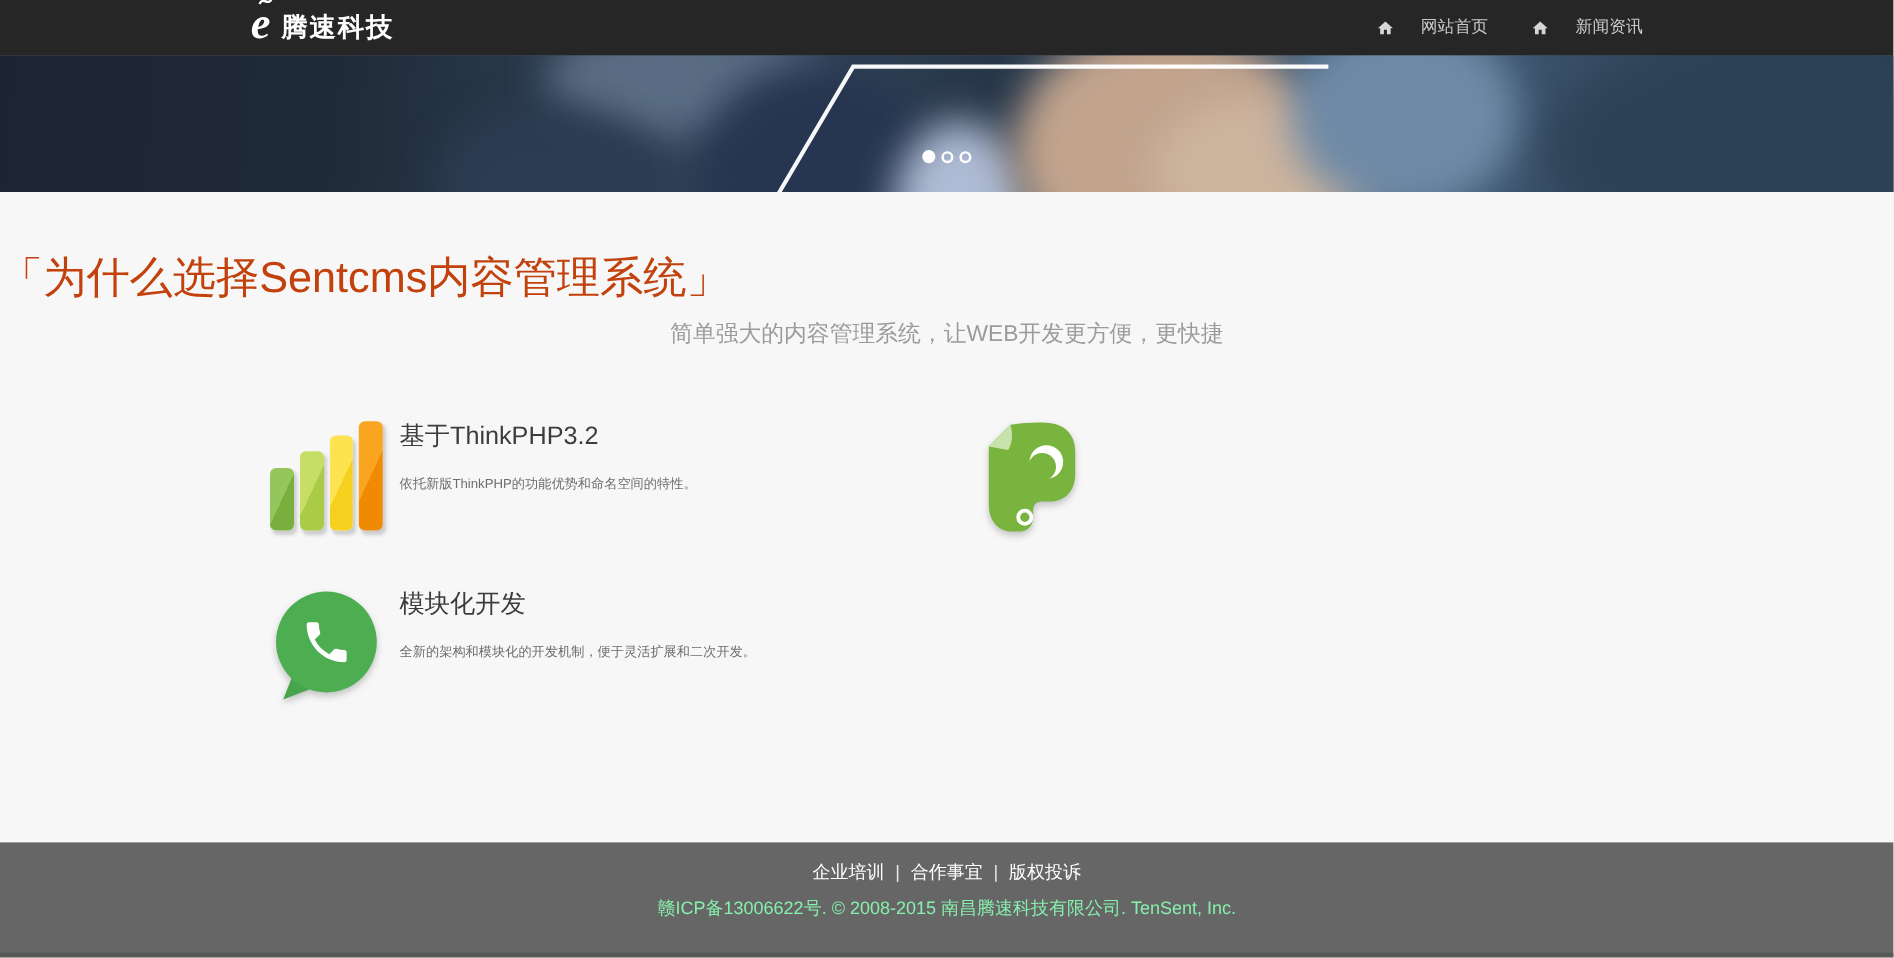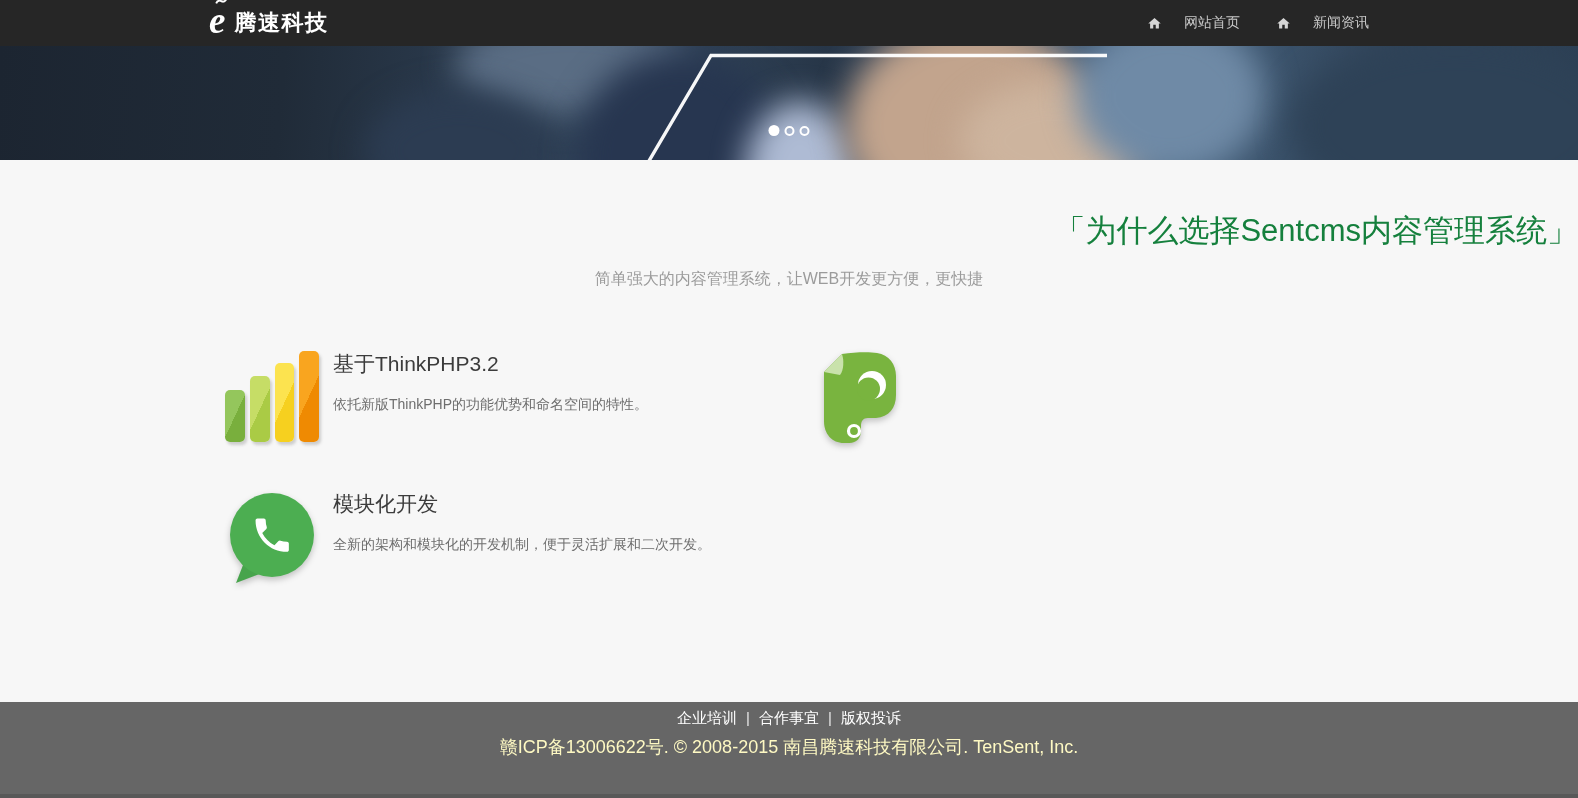--- a/index.html
+++ b/index.html
@@ -56,35 +56,35 @@
   }
   .dot {
     width: 10px; height: 10px; border: 2px solid #fff; border-radius: 50%;
     background: transparent; cursor: pointer; display: inline-block;
   }
   .dot.active { width: 11px; height: 11px; border: 0; background: #fff; }
 
   
   .content { height: 542px; background: #f7f7f7; padding-top: 49px; }
   .intro-title {
-    text-align: right; color: #15803d; font-size: 31px; font-weight: 400;
+    text-align: left; color: #c2410c; font-size: 36px; font-weight: 400;
     line-height: 44px;
   }
   .intro-sub {
-    text-align: center; color: #9b9b9b; font-size: 16px; font-weight: 400;
+    text-align: center; color: #9b9b9b; font-size: 19px; font-weight: 400;
     line-height: 27px; margin-top: 12px;
   }
   .features {
     width: 1132px; margin: 56px auto 0;
     display: grid; grid-template-columns: 1fr 1fr; column-gap: 38px; row-gap: 74px; gap: 44px;
   }
   .feature { display: flex; align-items: flex-start; }
   .f-icon { width: 96px; height: 96px; flex: 0 0 96px; margin-right: 14px; position: relative; }
   .f-body h3 { font-size: 21px; font-weight: 400; color: #3c3c3c; margin-top: 3px; line-height: 26px; }
-  .f-body p { font-size: 14px; color: #6e6e6e; line-height: 21px; margin-top: 17px; max-width: 436px; }
+  .f-body p { font-size: 11px; color: #6e6e6e; line-height: 21px; margin-top: 17px; max-width: 436px; }
 
   
   .bars { display: flex; align-items: flex-end; gap: 5px; width: 96px; height: 96px; padding: 0 0 2px 2px; }
   .bar { width: 20px; border-radius: 5px; box-shadow: 2px 3px 3px rgba(110,110,110,.3); }
   .bar1 { height: 52px; background: linear-gradient(115deg,#94c65c 50%,#79af3d 50%); }
   .bar2 { height: 66px; background: linear-gradient(115deg,#c6dd66 50%,#aacb45 50%); }
   .bar3 { height: 79px; background: linear-gradient(115deg,#fce34f 50%,#f6d01f 50%); }
   .bar4 { height: 91px; background: linear-gradient(115deg,#f9a51f 50%,#ef8a02 50%); }
 
   
@@ -103,25 +103,25 @@
     background: linear-gradient(135deg,#62828f 50%,#54707e 50%);
   }
   .w-hand {
     position: absolute; left: 46px; top: 46px; width: 31px; height: 7px;
     background: #c9da31; border-radius: 4px;
     transform-origin: 3.5px 3.5px; transform: translate(-3.5px,-3.5px) rotate(-45deg);
   }
   .w-hub { position: absolute; left: 39px; top: 39px; width: 14px; height: 14px; border-radius: 50%; background: #c9da31; }
 
   
-  .footer { height: 96px; background: #666666; position: relative; padding-top: 5px; }
+  .footer { height: 96px; background: #666666; position: relative; padding-top: 15px; }
   .f-links { text-align: center; color: #fff; font-size: 15px; line-height: 21px; }
   .f-links a { color: #fff; text-decoration: none; cursor: pointer; }
   .f-links .sep { margin: 0 9px; color: #e8e8e8; }
-  .f-copy { text-align: center; color: #fef9c3; font-size: 18px; line-height: 21px; margin-top: 9px; }
+  .f-copy { text-align: center; color: #86efac; font-size: 15px; line-height: 21px; margin-top: 9px; }
   .f-strip { position: absolute; left: 0; bottom: 0; width: 100%; height: 4px; background: #585858; }
 </style>
 </head>
 <body>
 
 <header class="header">
   <div class="header-inner">
     <div class="logo">
       <span class="logo-e">e</span>
       <span class="logo-text">腾速科技</span>

